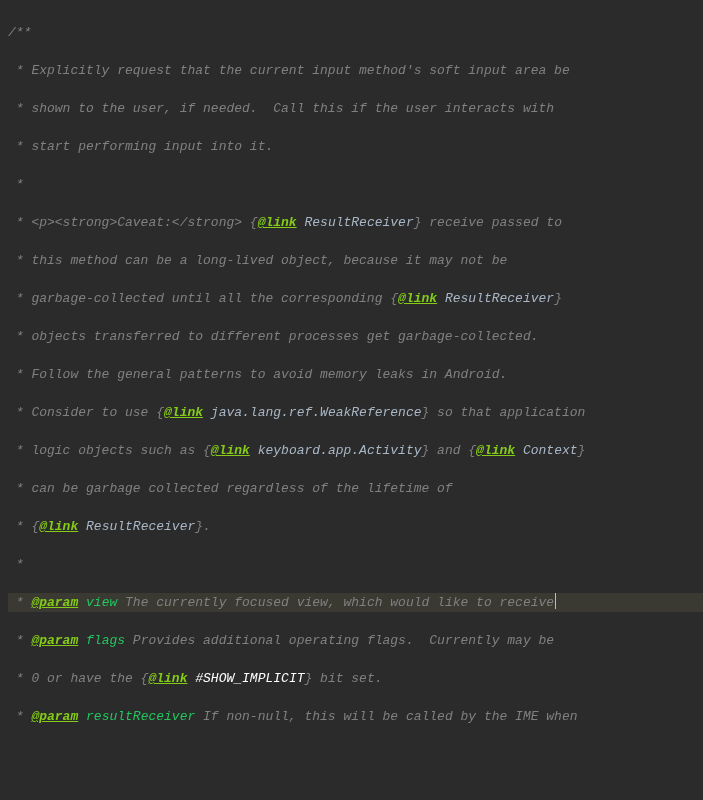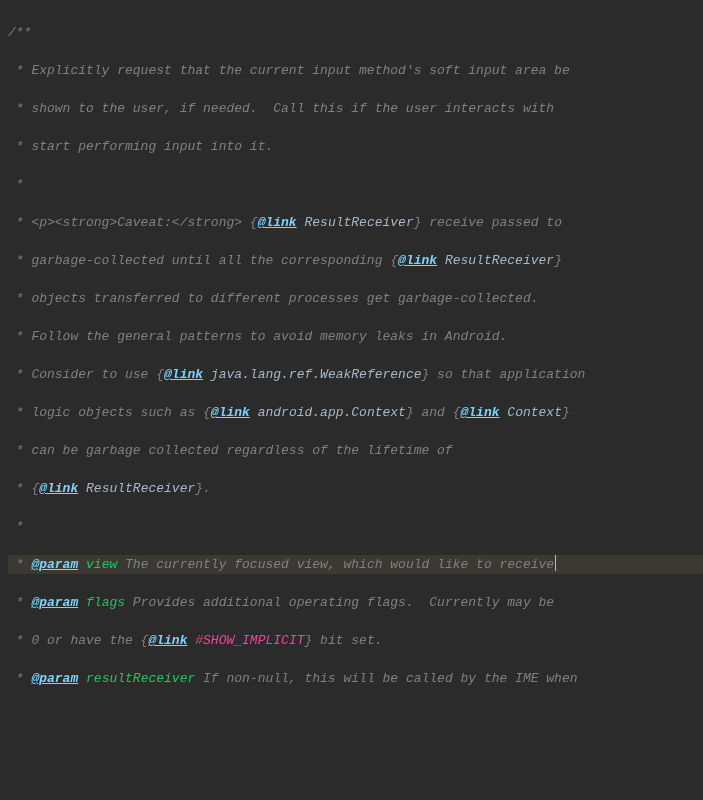--- a/index.html
+++ b/index.html
@@ -18,48 +18,49 @@
     white-space: pre;
   }
   .line {
     display: block;
     min-height: 19px;
   }
   .line.hl {
     background: #3a3a33;
   }
   .c-gray   { color: #808080; }          
-  .c-tag    { color: #7dd3fc; font-weight: bold; text-decoration: underline; } 
+  .c-tag    { color: #84cc16; font-weight: bold; text-decoration: underline; } 
   .c-ident  { color: #22c55e; font-style: italic; } 
-  .c-link   { color: #ec4899; font-style: italic; } 
+  .c-link   { color: #ffffff; font-style: italic; } 
   .c-linkcls{ color: #a9b7c6; font-style: italic; } 
   .caret {
     display: inline-block;
     width: 1px;
     height: 16px;
     background: #bbb;
     vertical-align: -3px;
     margin-left: 1px;
   }
 </style>
 </head>
 <body>
 
 <div class="editor">
 <span class="line"><span class="c-gray">/**</span></span>
 <span class="line"><span class="c-gray"> * </span><span class="c-gray">Explicitly request that the current input method's soft input area be</span></span>
 <span class="line"><span class="c-gray"> * </span><span class="c-gray">shown to the user, if needed.  Call this if the user interacts with</span></span>
 <span class="line"><span class="c-gray"> * </span><span class="c-gray">start performing input into it.</span></span>
 <span class="line"><span class="c-gray"> * </span></span>
 <span class="line"><span class="c-gray"> * </span><span class="c-gray">&lt;p&gt;&lt;strong&gt;Caveat:&lt;/strong&gt; {</span><span class="c-tag">@link</span><span class="c-gray"> </span><span class="c-linkcls">ResultReceiver</span><span class="c-gray">} receive passed to</span></span>
+<span class="line"><span class="c-gray"> * </span><span class="c-gray">this method can be a long-lived object, because it may not be</span></span>
 <span class="line"><span class="c-gray"> * </span><span class="c-gray">garbage-collected until all the corresponding {</span><span class="c-tag">@link</span><span class="c-gray"> </span><span class="c-linkcls">ResultReceiver</span><span class="c-gray">}</span></span>
 <span class="line"><span class="c-gray"> * </span><span class="c-gray">objects transferred to different processes get garbage-collected.</span></span>
 <span class="line"><span class="c-gray"> * </span><span class="c-gray">Follow the general patterns to avoid memory leaks in Android.</span></span>
 <span class="line"><span class="c-gray"> * </span><span class="c-gray">Consider to use {</span><span class="c-tag">@link</span><span class="c-gray"> </span><span class="c-linkcls">java.lang.ref.WeakReference</span><span class="c-gray">} so that application</span></span>
-<span class="line"><span class="c-gray"> * </span><span class="c-gray">logic objects such as {</span><span class="c-tag">@link</span><span class="c-gray"> </span><span class="c-linkcls">android.app.Context</span><span class="c-gray">} and {</span><span class="c-tag">@link</span><span class="c-gray"> </span><span class="c-linkcls">Context</span><span class="c-gray">}</span></span>
+<span class="line"><span class="c-gray"> * </span><span class="c-gray">logic objects such as {</span><span class="c-tag">@link</span><span class="c-gray"> </span><span class="c-linkcls">keyboard.app.Activity</span><span class="c-gray">} and {</span><span class="c-tag">@link</span><span class="c-gray"> </span><span class="c-linkcls">Context</span><span class="c-gray">}</span></span>
 <span class="line"><span class="c-gray"> * </span><span class="c-gray">can be garbage collected regardless of the lifetime of</span></span>
 <span class="line"><span class="c-gray"> * </span><span class="c-gray">{</span><span class="c-tag">@link</span><span class="c-gray"> </span><span class="c-linkcls">ResultReceiver</span><span class="c-gray">}.</span></span>
 <span class="line"><span class="c-gray"> * </span></span>
 <span class="line hl"><span class="c-gray"> * </span><span class="c-tag">@param</span><span class="c-gray"> </span><span class="c-ident">view</span><span class="c-gray"> The currently focused view, which would like to receive</span><span class="caret"></span></span>
 <span class="line"><span class="c-gray"> * </span><span class="c-tag">@param</span><span class="c-gray"> </span><span class="c-ident">flags</span><span class="c-gray"> Provides additional operating flags.  Currently may be</span></span>
 <span class="line"><span class="c-gray"> * </span><span class="c-gray">0 or have the {</span><span class="c-tag">@link</span><span class="c-gray"> </span><span class="c-link">#SHOW_IMPLICIT</span><span class="c-gray">} bit set.</span></span>
 <span class="line"><span class="c-gray"> * </span><span class="c-tag">@param</span><span class="c-gray"> </span><span class="c-ident">resultReceiver</span><span class="c-gray"> If non-null, this will be called by the IME when</span></span>
 
 
 

